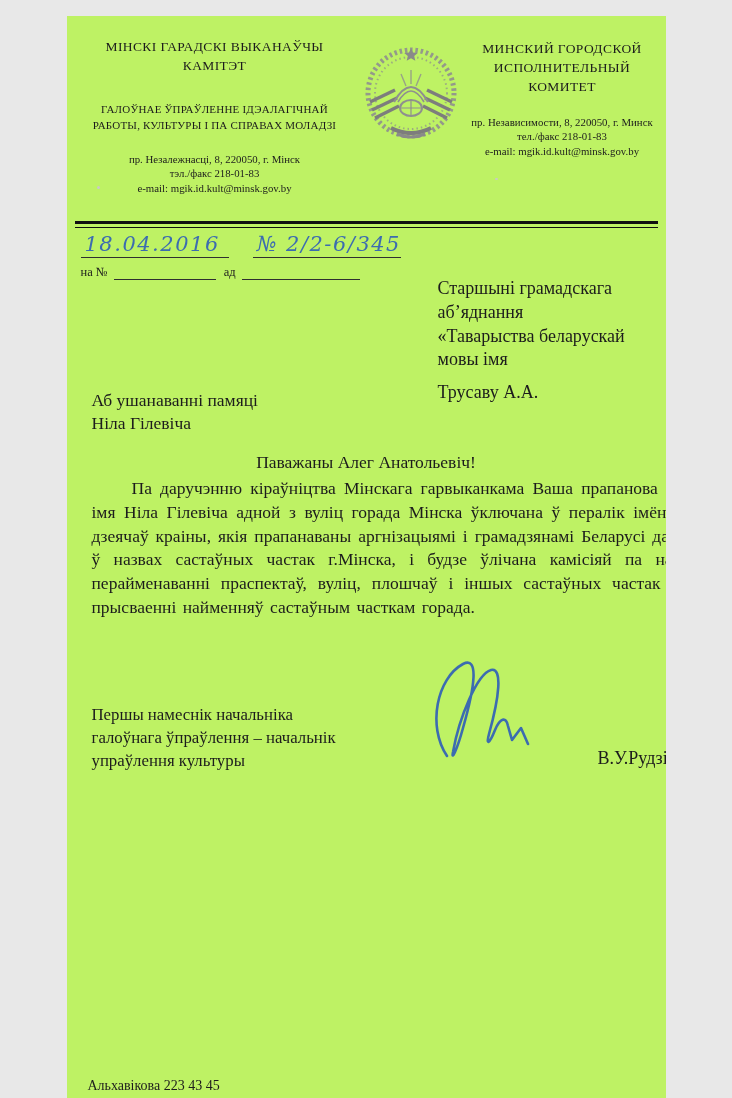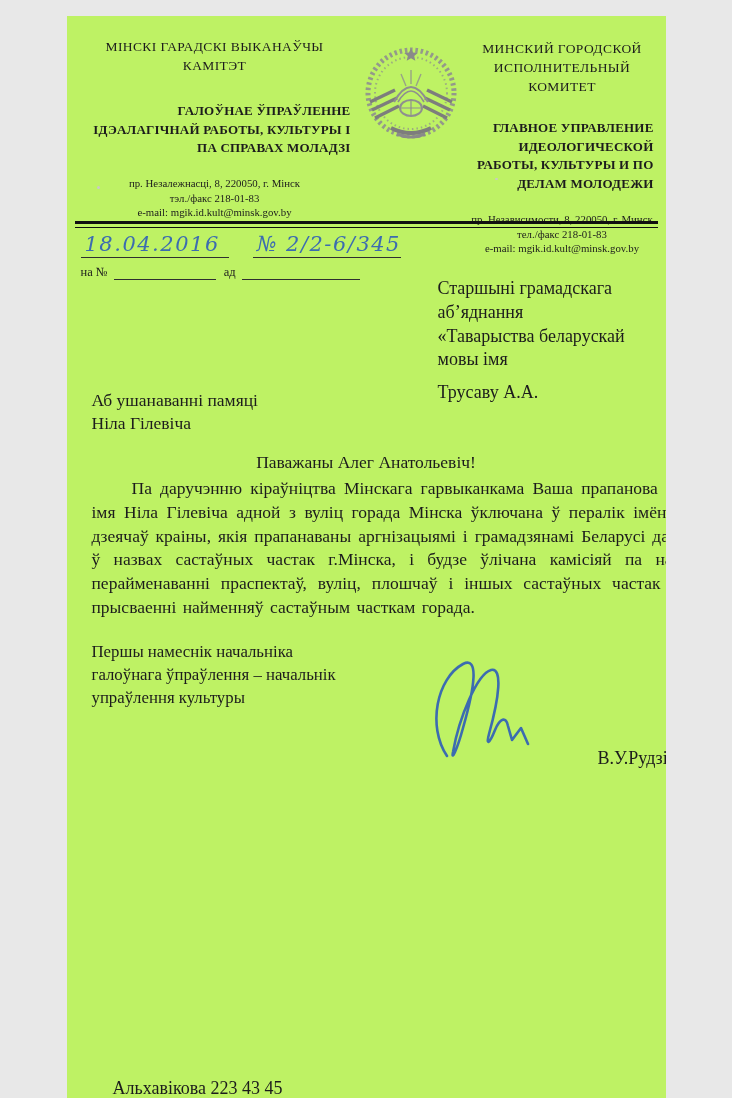--- a/index.html
+++ b/index.html
@@ -15,21 +15,21 @@
   
   .letterhead{
     position:absolute;top:22px;left:0;right:0;
     display:grid;
     grid-template-columns:272px 112px 1fr;
     padding:0 12px;
     column-gap:4px;
   }
   .lh-col{text-align:center;}
   .lh-org{font-size:13.5px;line-height:1.4;letter-spacing:.4px;}
-  .lh-dept{font-size:13px;font-weight:bold;line-height:1.45;margin-top:22px;letter-spacing:.2px;text-align:right;}
+  .lh-dept{font-size:11px;font-weight:normal;line-height:1.45;margin-top:22px;letter-spacing:.2px;}
   .lh-addr{font-size:10.8px;line-height:1.35;margin-top:18px;}
   .lh-left .lh-dept{margin-top:26px;}
   .lh-right .lh-org{padding-top:2px;}
   .emblem-wrap{display:flex;justify-content:center;align-items:flex-start;padding-top:2px;}
   
   .rule{
     position:absolute;top:205px;left:8px;right:8px;height:3px;
     border-top:3.5px solid #101010;
     border-bottom:1.5px solid #101010;
   }
@@ -60,25 +60,25 @@
   .subject{position:absolute;top:373px;left:25px;font-size:17.5px;line-height:1.3;}
   
   .salutation{position:absolute;top:436px;left:0;right:0;text-align:center;font-size:17.5px;}
   .body-par{
     position:absolute;top:461px;left:25px;width:684px;
     font-size:17.5px;line-height:1.36;
     text-align:justify;text-indent:40px;
     word-spacing:2px;
   }
   
-  .sig-title{position:absolute;top:624px;left:25px;width:320px;font-size:16.8px;line-height:1.38;}
+  .sig-title{position:absolute;top:687px;left:25px;width:320px;font-size:16.8px;line-height:1.38;}
   .sig-scribble{position:absolute;top:640px;left:352px;}
   .sig-name{position:absolute;top:732px;left:531px;font-size:18px;}
   
-  .footer{position:absolute;top:1062px;left:46px;font-size:18px;}
+  .footer{position:absolute;top:1062px;left:21px;font-size:14px;}
   
   .speck{position:absolute;background:#c9c9c9;border-radius:50%;}
 </style>
 </head>
 <body>
 
 <div class="page">
 
   <div class="letterhead">
     <div class="lh-col lh-left">
@@ -121,21 +121,20 @@
           <path d="M39,68 h22 M50,60 v16" stroke-width="1.2"></path>
 
           <path d="M30,88 q20,10 40,0" stroke-width="4" stroke="#7d7d7d"></path>
           <path d="M36,94 q14,6 28,0" stroke-width="3" stroke="#8a8a8a"></path>
         </g>
       </svg>
     </div>
 
     <div class="lh-col lh-right">
       <div class="lh-org">МИНСКИЙ ГОРОДСКОЙ ИСПОЛНИТЕЛЬНЫЙ КОМИТЕТ</div>
-      <div class="lh-dept">ГЛАВНОЕ УПРАВЛЕНИЕ ИДЕОЛОГИЧЕСКОЙ РАБОТЫ, КУЛЬТУРЫ И ПО ДЕЛАМ МОЛОДЕЖИ</div>
       <div class="lh-addr">
         <div>пр. Независимости, 8, 220050, г. Минск</div>
         <div>тел./факс 218-01-83</div>
         <div>e-mail: mgik.id.kult@minsk.gov.by</div>
       </div>
     </div>
   </div>
 
   <div class="rule"></div>
 

